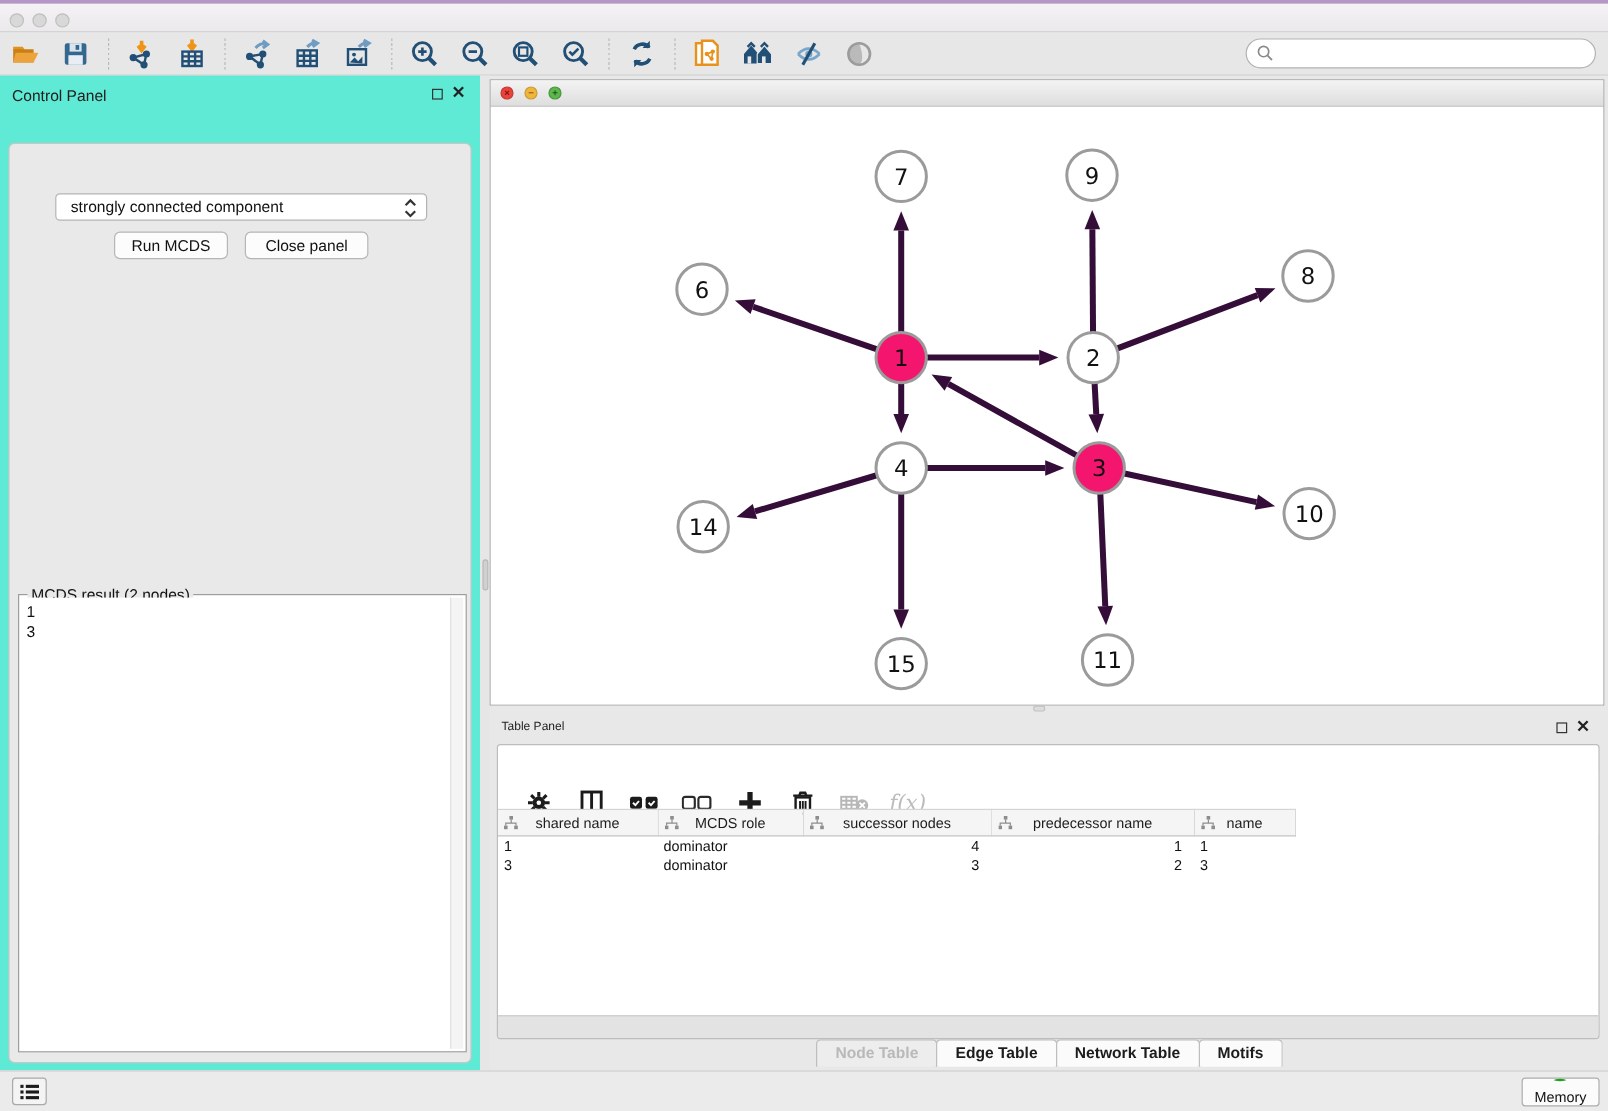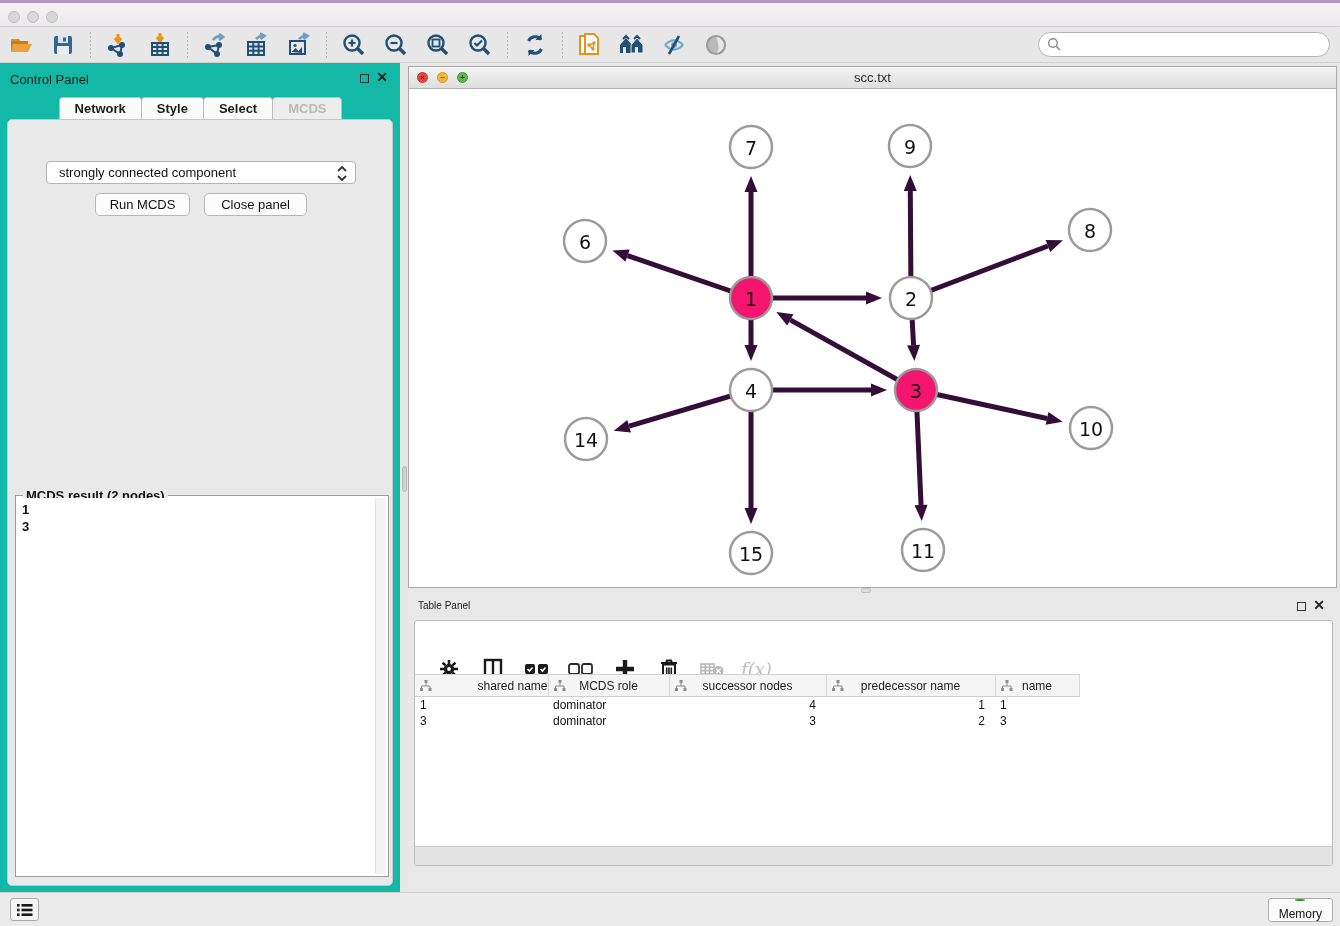--- a/index.html
+++ b/index.html
@@ -25,21 +25,21 @@
   .tsep { width:1px; height:26px; margin:0 6px;
     background:repeating-linear-gradient(#b9b9b9 0 2px, transparent 2px 4px); flex:0 0 auto;}
   #toolbar-search { position:absolute; right:10px; top:5px; width:292px; height:25px;
     border:1px solid #b3b3b3; border-radius:13px; background:#fff;
     display:flex; align-items:center; padding-left:8px; }
   #toolbar-search input { border:none; outline:none; flex:1; height:20px;
     font-size:13px; background:transparent; font-family:inherit; }
 
   
   #control-panel { position:absolute; left:0; top:63px; width:400px; height:829px;
-    background:#14b8a6; }
+    background:#5eead4; }
   #cp-header { position:absolute; left:10px; top:9px; font-size:13px; color:#1d1d1d; }
   .win-float { position:absolute; top:11px; width:9px; height:9px;
     border:1.5px solid #333; background:transparent; }
   .win-close { position:absolute; top:7px; font-size:14px; font-weight:bold;
     color:#222; line-height:14px; }
   #control-panel .win-float { right:31px; }
   #control-panel .win-close { right:12px; }
   .tabrow { display:flex; justify-content:center; position:absolute; left:0; right:0; }
   #cp-tabs { top:34px; height:23px; }
   .tab { border:1px solid #bdbdbd; border-bottom:none; background:#fbfbfb;
@@ -53,21 +53,21 @@
   #opt-select { position:absolute; left:38px; top:41px; width:310px; height:23px;
     background:#fff; border:1px solid #b4b4b4; border-radius:4px;
     font-size:13px; color:#111; display:flex; align-items:center; padding-left:12px; }
   #opt-select svg { position:absolute; right:6px; top:3px; }
   .cp-btn { position:absolute; top:73px; height:23px; background:#fcfcfc;
     border:1px solid #b6b6b6; border-radius:5px; font-size:13px; color:#111;
     display:flex; align-items:center; justify-content:center; }
   #run-btn { left:87px; width:95px; }
   #closepanel-btn { left:196px; width:103px; }
   #result-group { position:absolute; left:7px; top:375px; width:374px; height:382px;
-    border:1px solid #9d9d9d; background:#fff;font-weight:bold; }
+    border:1px solid #9d9d9d; background:#fff; }
   #result-legend { position:absolute; left:7px; top:-8px; background:#e9e9e9;
     padding:0 3px; font-size:13px; color:#111; }
   #result-list { position:absolute; left:2px; top:2px; right:13px; bottom:2px;
     background:#fff; font-size:13px; color:#111; padding:3px 4px; overflow:hidden; }
   #result-list div { line-height:17px; }
   #result-scroll { position:absolute; right:2px; top:2px; width:11px; bottom:2px;
     background:#f4f4f4; border-left:1px solid #e2e2e2; }
 
   
   #v-splitter { position:absolute; left:400px; top:63px; width:8px; height:829px;
@@ -279,26 +279,20 @@
         <path d="M9.2 9.2 L13 13" stroke="#8a8a8a" stroke-width="1.5"></path>
       </svg>
     <input value="" style="">
   </div>
 </div>
 
 <div id="control-panel">
   <div id="cp-header">Control Panel</div>
   <span class="win-float"></span>
   <span class="win-close">✕</span>
-  <div id="cp-tabs" class="tabrow">
-      <div class="tab">Network</div>
-      <div class="tab">Style</div>
-      <div class="tab">Select</div>
-      <div class="tab selected">MCDS</div>
-    </div>
   <div id="cp-body">
     <div id="opt-select">
       <span>strongly connected component</span>
       <svg width="14" height="17" viewBox="0 0 14 17">
           <path d="M3 6 L7 2 L11 6" stroke="#333" stroke-width="1.8" fill="none"></path>
           <path d="M3 11 L7 15 L11 11" stroke="#333" stroke-width="1.8" fill="none"></path>
         </svg>
     </div>
     <div id="run-btn" class="cp-btn">Run MCDS</div>
     <div id="closepanel-btn" class="cp-btn">Close panel</div>
@@ -316,21 +310,20 @@
 <div id="v-splitter">
     <div class="grip"></div>
   </div>
 <div id="h-splitter-grip"></div>
 
 <div id="net-window">
   <div id="net-titlebar">
     <span class="tl2" id="net-close">×</span>
     <span class="tl2" id="net-min">−</span>
     <span class="tl2" id="net-max">+</span>
-    <div id="net-title">scc.txt</div>
   </div>
   <div id="net-canvas">
     <svg id="graph-svg" width="927" height="498" viewBox="0 0 927 498">
         <line x1="342" y1="209" x2="342" y2="103" stroke="#340d38" stroke-width="5"></line>
         <polygon points="342,87 348.5,103 335.5,103" fill="#340d38"></polygon>
         <line x1="342" y1="209" x2="218.560820835786" y2="166.6142577568663" stroke="#340d38" stroke-width="5"></line>
         <polygon points="203.42808453861764,161.4180772210916 220.67176917844446,160.46658363614165 216.44987249312751,172.76193187759094" fill="#340d38"></polygon>
         <line x1="342" y1="209" x2="457" y2="209" stroke="#340d38" stroke-width="5"></line>
         <polygon points="473,209 457,215.5 457,202.5" fill="#340d38"></polygon>
         <line x1="342" y1="209" x2="342" y2="256" stroke="#340d38" stroke-width="5"></line>
@@ -437,21 +430,21 @@
             <circle cx="18.5" cy="12" r="5" fill="#b7b7b7"></circle>
             <path d="M16.3 9.8 l4.4 4.4 M20.7 9.8 l-4.4 4.4" stroke="#fff" stroke-width="1.6"></path>
           </svg>
         </span>
       <span id="fx-label">f(x)</span>
     </div>
     <div id="node-table">
       <table>
         <thead>
             <tr>
-              <th style="width: 133px; text-align: right;"><svg class="hicon" width="12" height="12" viewBox="0 0 12 12">
+              <th style="width: 133px;"><svg class="hicon" width="12" height="12" viewBox="0 0 12 12">
                   <g fill="#8d8d8d">
                     <rect x="4.5" y="0" width="3" height="3"></rect>
                     <rect x="0" y="8" width="3" height="3"></rect>
                     <rect x="8.5" y="8" width="3" height="3"></rect>
                   </g>
                   <path d="M6 3 v3 M6 6 H1.5 V8 M6 6 h4 v2" stroke="#8d8d8d" stroke-width="1" fill="none"></path>
                 </svg><span>shared name</span></th>
               <th style="width: 121px;"><svg class="hicon" width="12" height="12" viewBox="0 0 12 12">
                   <g fill="#8d8d8d">
                     <rect x="4.5" y="0" width="3" height="3"></rect>
@@ -499,20 +492,26 @@
               <td style="width: 121px;">dominator</td>
               <td class="r" style="width: 157px;">3</td>
               <td class="r" style="width: 169px;">2</td>
               <td style="width: 84px;">3</td>
             </tr>
           </tbody>
       </table>
     </div>
     <div id="tp-bottomstrip"></div>
   </div>
+  <div id="tp-tabs" class="tabrow">
+      <div class="tab selected">Node Table</div>
+      <div class="tab">Edge Table</div>
+      <div class="tab">Network Table</div>
+      <div class="tab">Motifs</div>
+    </div>
 </div>
 
 <div id="statusbar">
   <div id="status-list-btn">
     <svg width="17" height="14" viewBox="0 0 17 14">
         <g fill="#1b1b1b">
           <rect x="1" y="1" width="2.6" height="2.6"></rect>
           <rect x="5.5" y="1" width="11" height="2.6"></rect>
           <rect x="1" y="5.7" width="2.6" height="2.6"></rect>
           <rect x="5.5" y="5.7" width="11" height="2.6"></rect>

